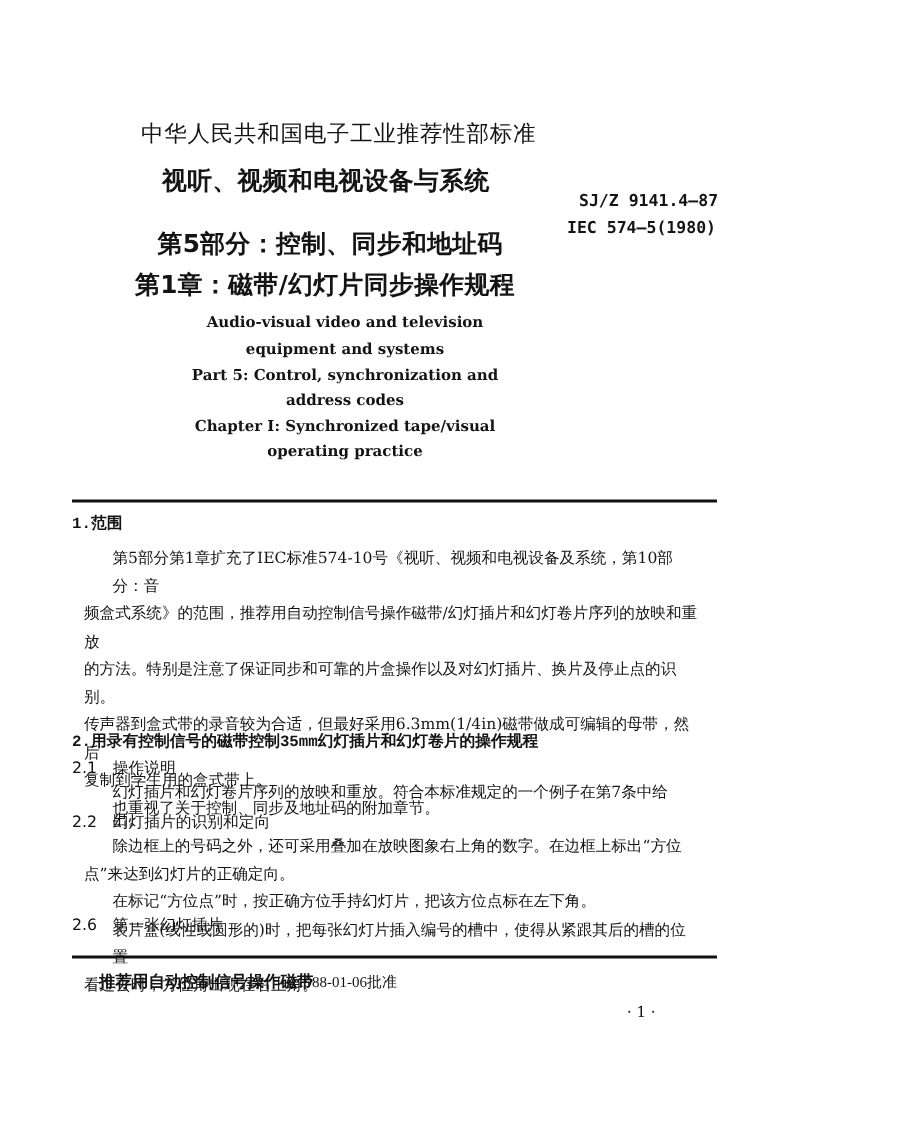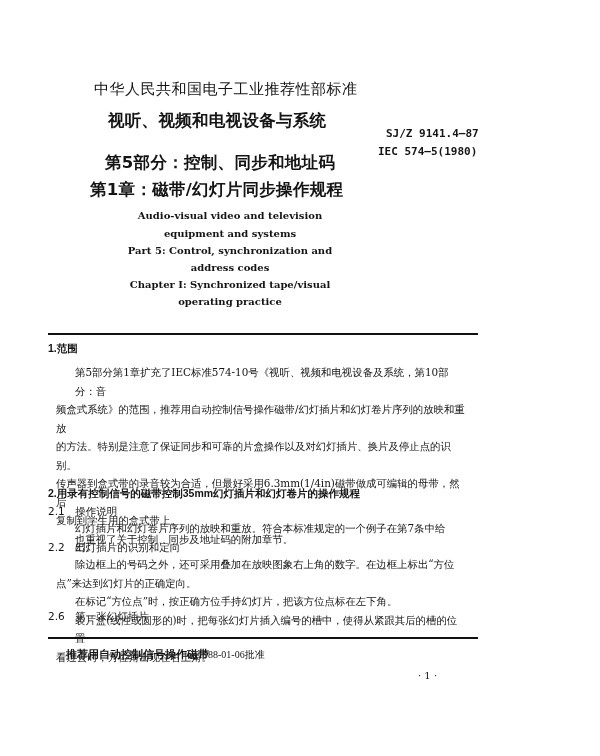--- a/index.html
+++ b/index.html
@@ -5,21 +5,21 @@
   html, body { margin:0; padding:0; background:#ffffff; }
   body { width:600px; height:756px; position:relative; overflow:hidden; color:#141414;
          font-family:"DejaVu Sans", sans-serif; }
   .abs { position:absolute; white-space:nowrap; }
   .hdr { left:94px; top:80px; font-size:15px; font-weight:normal; letter-spacing:0.5px; }
   .cn-title { font-weight:bold; font-size:16.5px; letter-spacing:0.3px; }
   .code { font-family:"DejaVu Sans Mono", monospace; font-size:11px; font-weight:bold; }
   .en { font-family:"DejaVu Serif", serif; font-size:10px; font-weight:bold; text-align:center; width:300px; left:80px; }
   .rule { position:absolute; left:48px; width:430px; height:1.5px; background:#111; }
   .body-text { font-family:"DejaVu Serif", serif; font-size:10.4px; line-height:18.5px; }
-  .sec { font-family:Liberation Sans, sans-serif; font-weight:bold; font-size:10.5px; }
+  .sec { font-family:Liberation Mono, monospace; font-weight:bold; font-size:10.5px; }
   .sub { font-family:"DejaVu Sans", sans-serif; font-size:10.5px; }
   .indent { padding-left:19px; }
   .para { left:56px; width:410px; position:absolute; }
 </style>
 </head>
 <body>
 
 <div class="abs hdr">中华人民共和国电子工业推荐性部标准</div>
 
 <div class="abs cn-title" style="left:108px; top:110px;">视听、视频和电视设备与系统</div>

